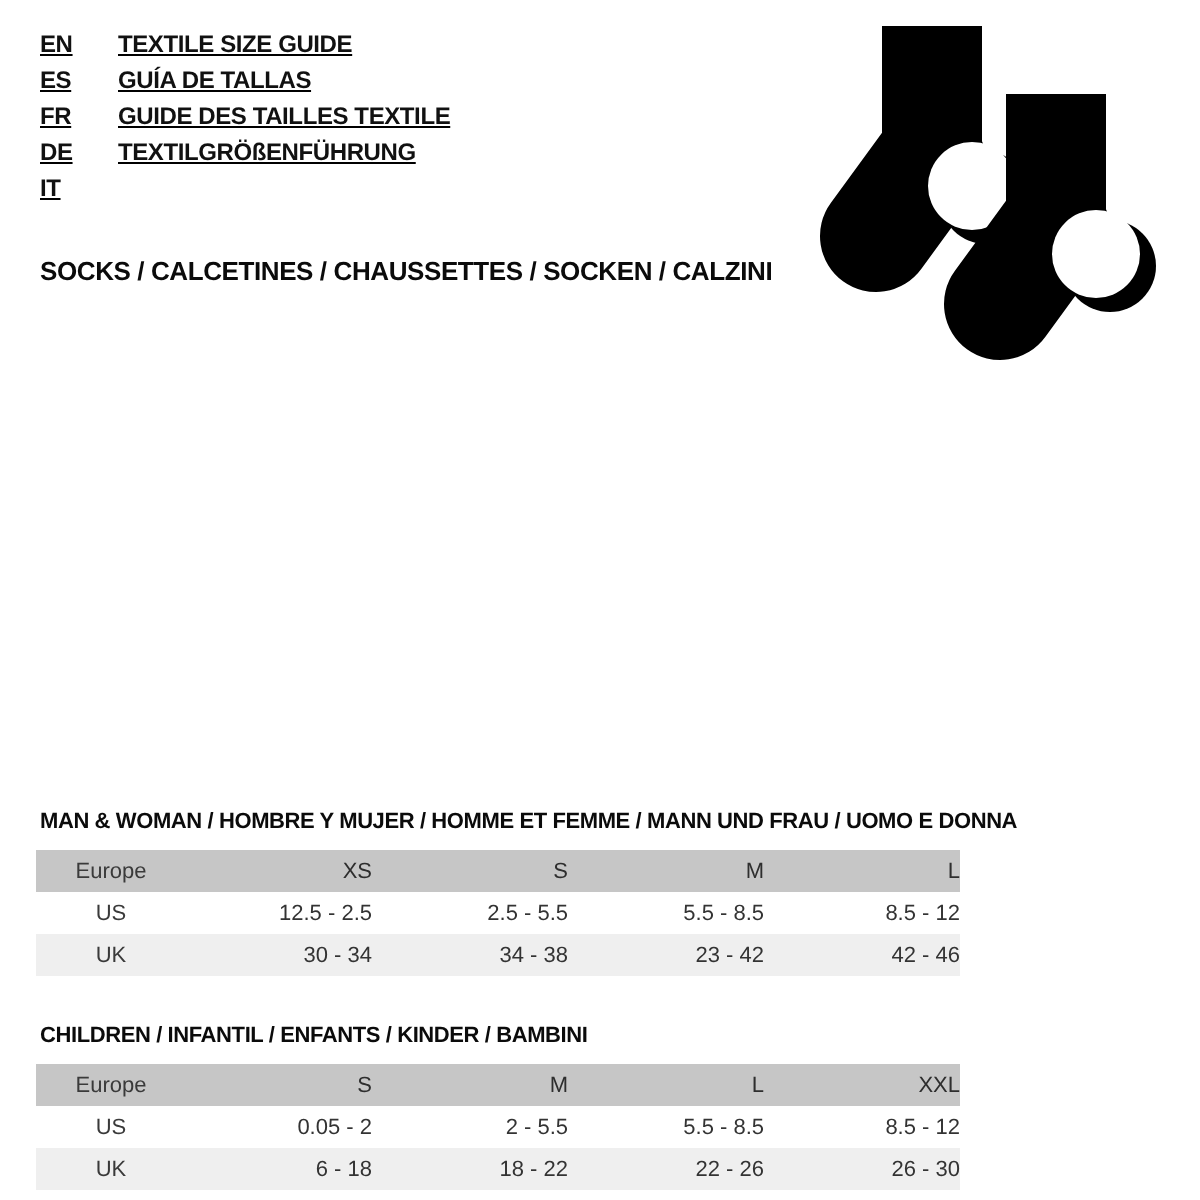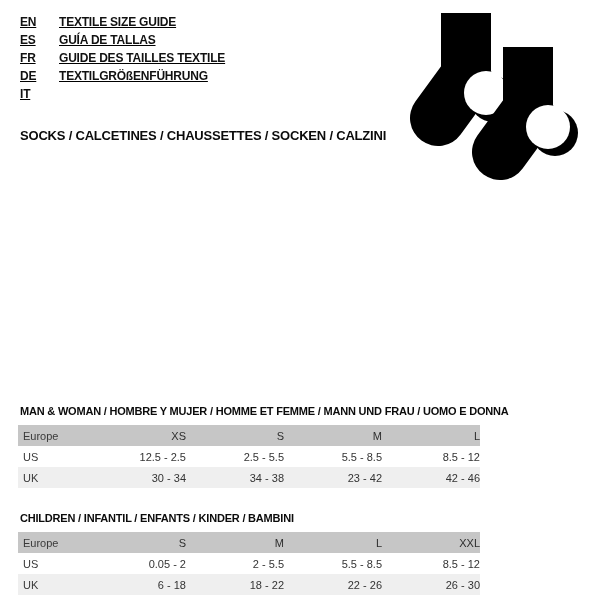--- a/index.html
+++ b/index.html
@@ -32,21 +32,21 @@
     font-size: 11px; font-weight: 700; color: #0b0b0b;
     padding-left: 2px; margin-bottom: 8px;
     letter-spacing: -0.2px; white-space: nowrap;
   }
   table.size-table { border-collapse: collapse; width: 462px; table-layout: fixed; }
   .size-table th, .size-table td {
     height: 21px; font-size: 11px; font-weight: 400; color: #333;
     text-align: right; padding: 0; vertical-align: middle; white-space: nowrap;
   }
   .size-table th:first-child, .size-table td:first-child {
-    width: 70px; text-align: left; padding-left: 5px; color: #3a3a3a;
+    width: 70px; text-align: center; padding-left: 5px; color: #3a3a3a;
   }
   .size-table thead tr { background: #c6c6c6; }
   .size-table thead th { color: #2e2e2e; }
   .size-table tbody tr.row-alt { background: #efefef; }
 </style>
 </head>
 <body>
 
 <div class="page">
 

